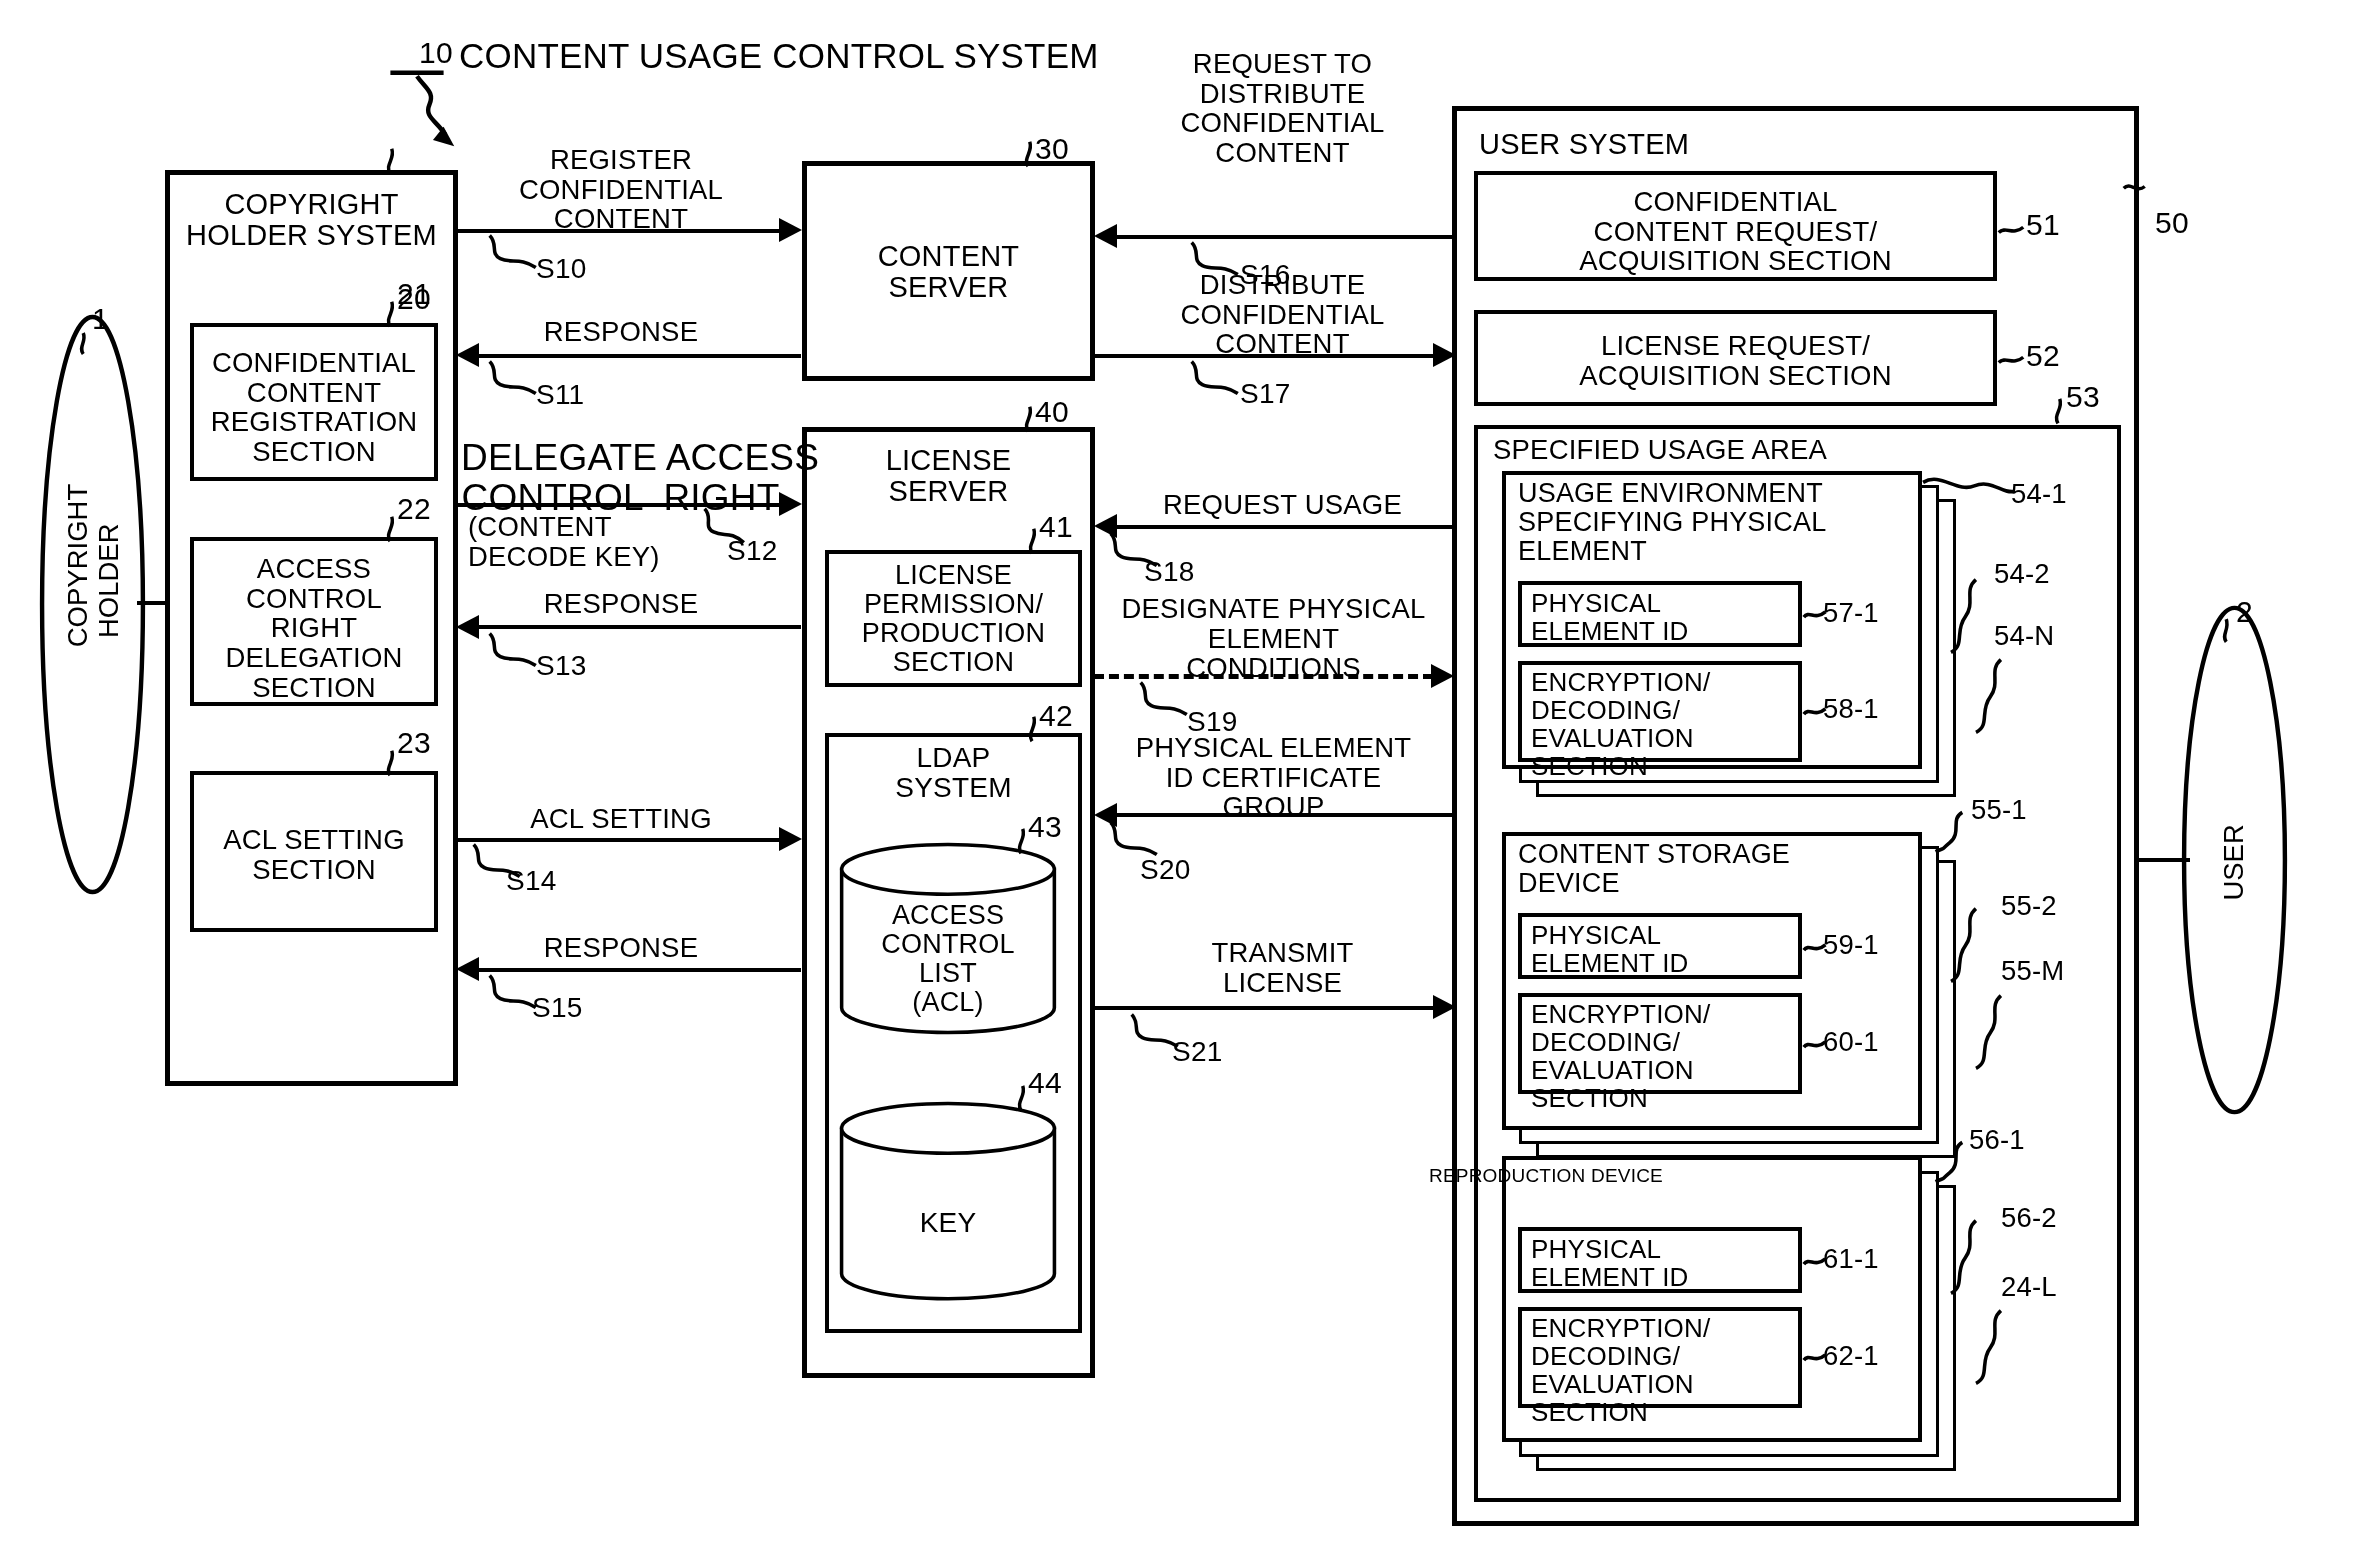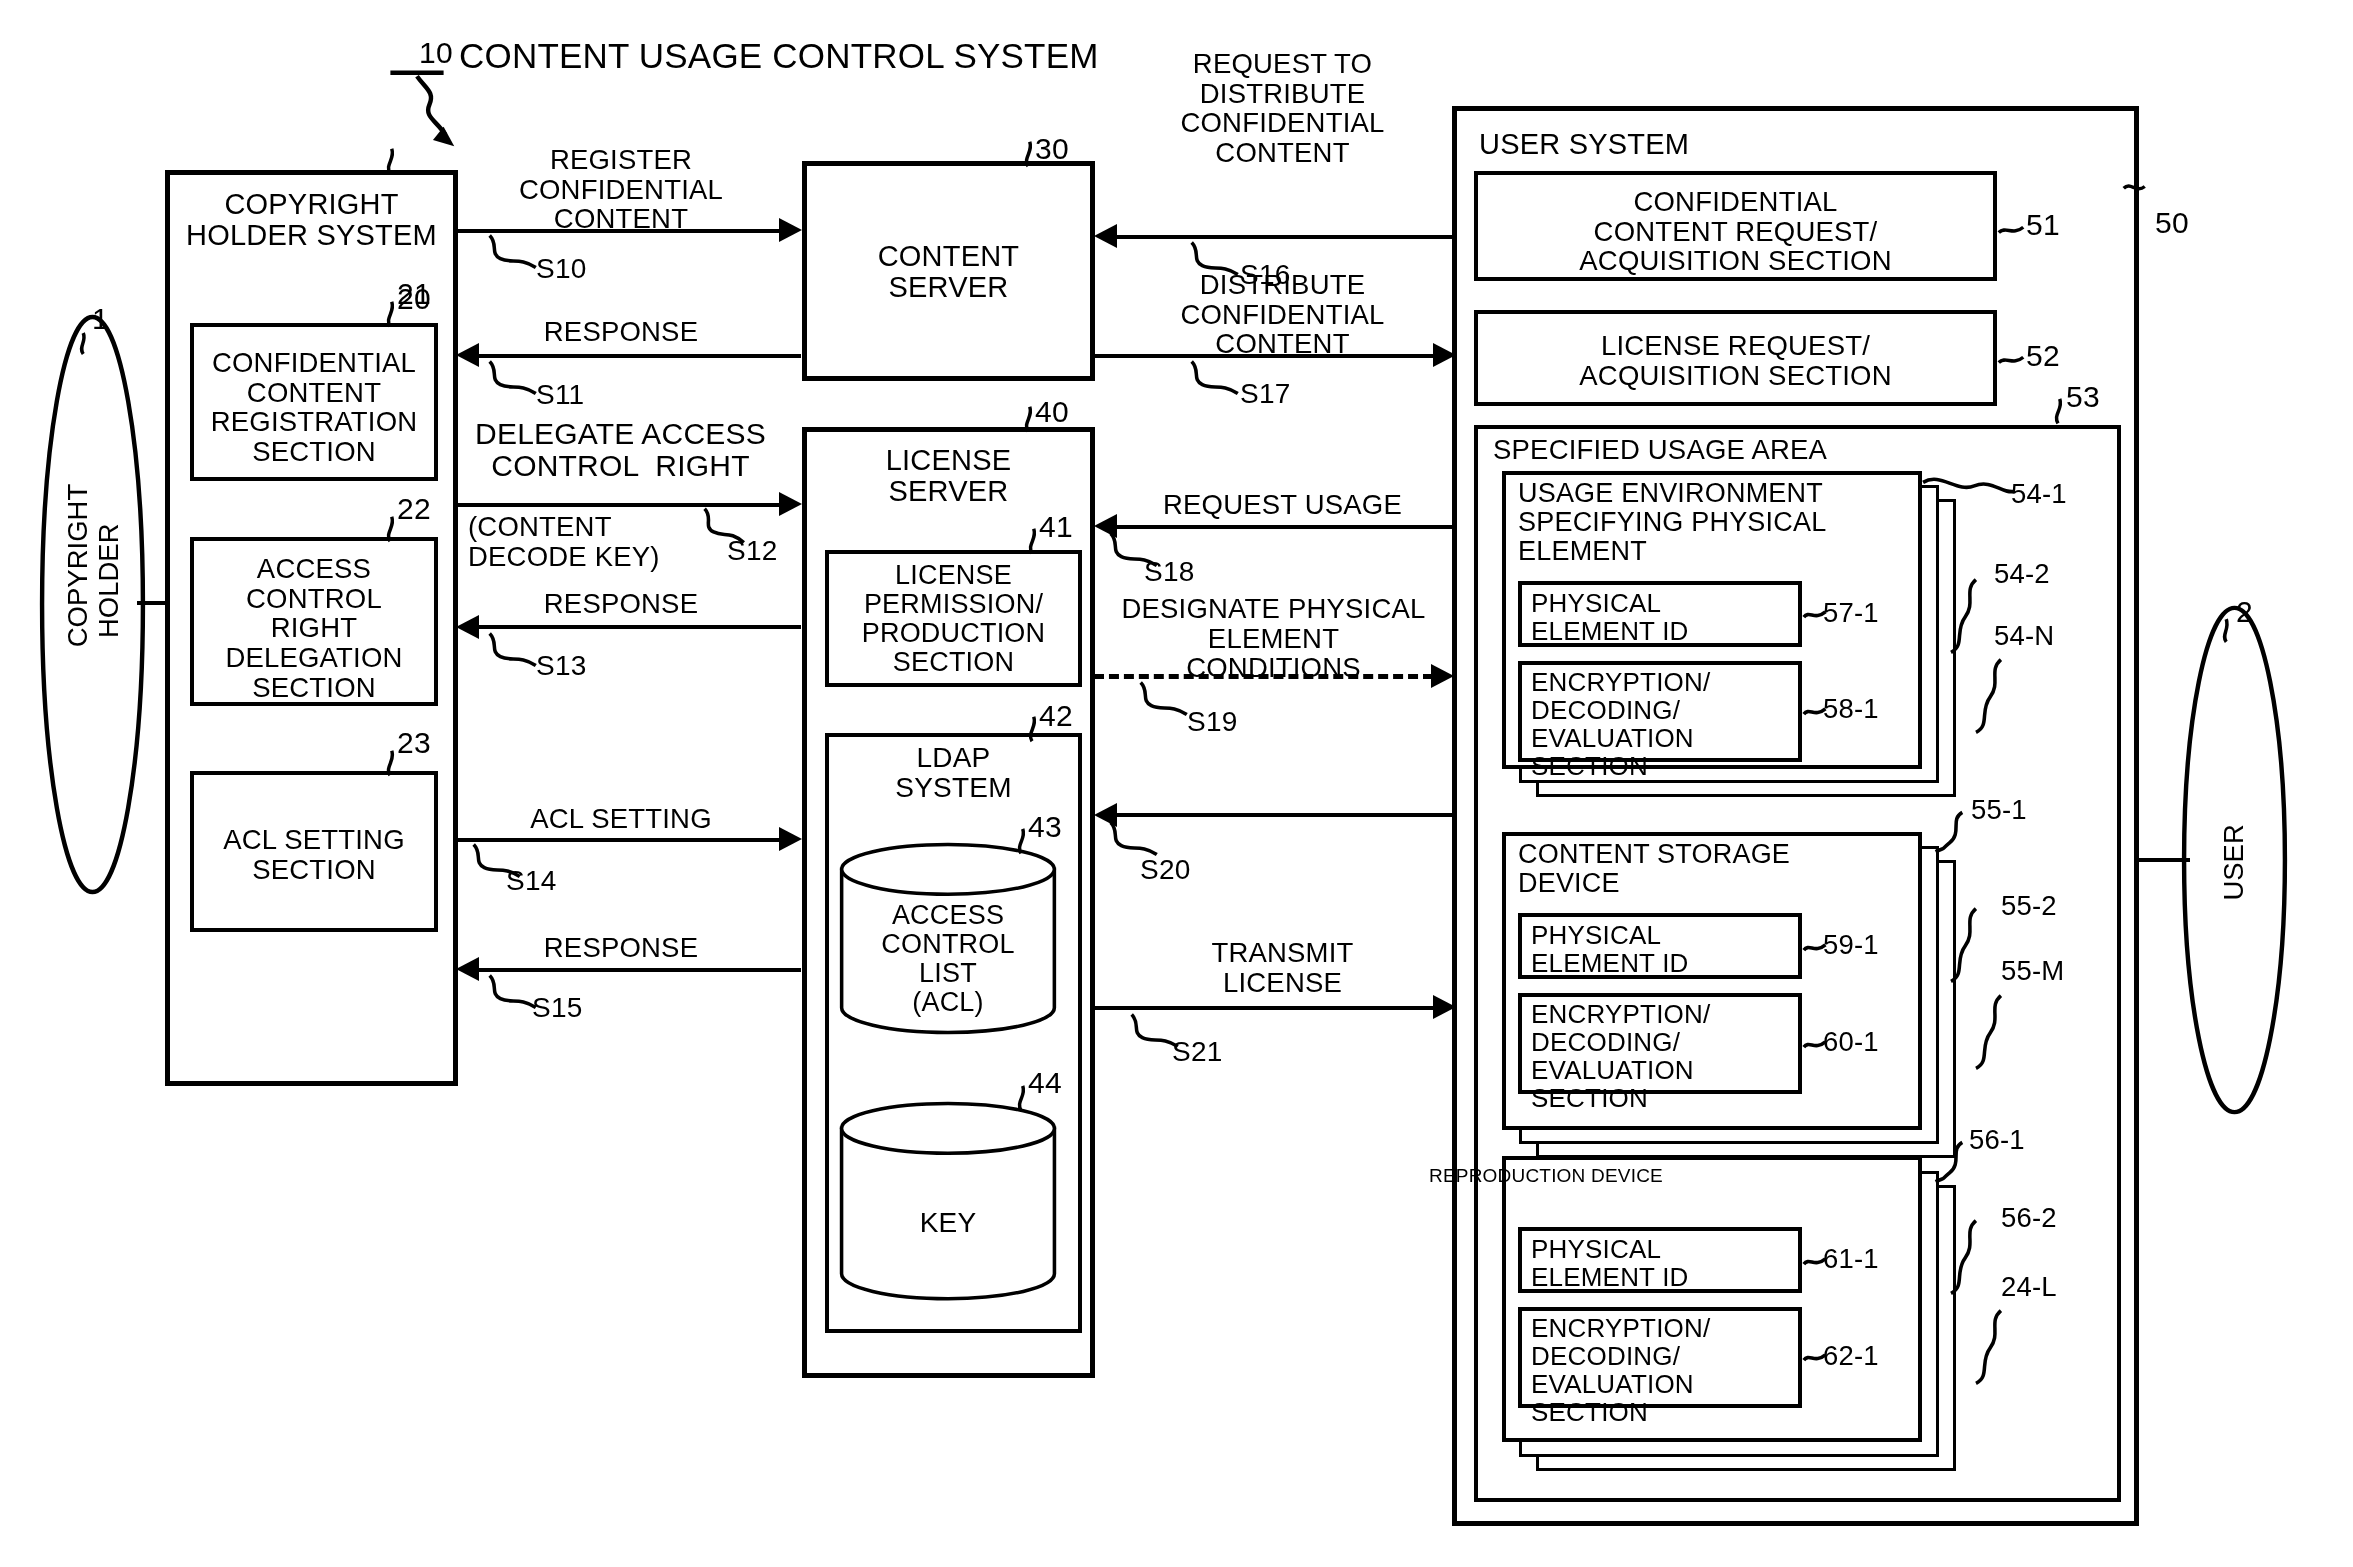--- a/index.html
+++ b/index.html
@@ -355,21 +355,21 @@
   <div class="arrowline" style="left:475px; top:354px; width:326px;"></div>
   <div class="arrowhead-l" style="left:456px; top:343px;"></div>
   <div class="lbl ctr" style="left:470px; top:317px; width:302px; font-size:27.5px;">RESPONSE</div>
   <div class="lbl steplbl" style="left:536px; top:380px;">S11</div>
   <svg style="left:486px;top:358px;width:57px;height:39px;" viewBox="0 0 64 44" width="57" height="39">
     <path d="M4,4 C14,14 4,24 16,30 C28,36 38,28 56,40" fill="none" stroke="#000" stroke-width="4"></path>
   </svg>
 
   <div class="arrowline" style="left:456px; top:503px; width:326px;"></div>
   <div class="arrowhead-r" style="left:779px; top:492px;"></div>
-  <div class="lbl ctr" style="left:461px; top:418px; width:319px; font-size:30px;">DELEGATE ACCESS
+  <div class="lbl ctr" style="left:461px; top:438px; width:319px; font-size:37px;">DELEGATE ACCESS
 CONTROL  RIGHT</div>
   <div class="lbl lft" style="left:468px; top:512px; font-size:27.5px;">(CONTENT
 DECODE KEY)</div>
   <div class="lbl steplbl" style="left:727px; top:536px;">S12</div>
   <svg style="left:701px;top:507px;width:50px;height:41px;" viewBox="0 0 56 46" width="50" height="41">
     <path d="M4,2 C14,12 2,22 14,28 C26,34 32,26 48,40" fill="none" stroke="#000" stroke-width="4"></path>
   </svg>
 
   <div class="arrowline" style="left:475px; top:625px; width:326px;"></div>
   <div class="arrowhead-l" style="left:456px; top:615px;"></div>
@@ -429,20 +429,23 @@
   <div class="lbl ctr" style="left:1096px; top:594px; width:355px; font-size:27.5px;">DESIGNATE PHYSICAL
 ELEMENT
 CONDITIONS</div>
   <div class="lbl steplbl" style="left:1187px; top:707px;">S19</div>
   <svg style="left:1137px;top:679px;width:57px;height:39px;" viewBox="0 0 64 44" width="57" height="39">
     <path d="M4,4 C14,14 4,24 16,30 C28,36 38,28 56,40" fill="none" stroke="#000" stroke-width="4"></path>
   </svg>
 
   <div class="arrowline" style="left:1114px; top:813px; width:342px;"></div>
   <div class="arrowhead-l" style="left:1094px; top:803px;"></div>
+  <div class="lbl ctr" style="left:1096px; top:733px; width:355px; font-size:27.5px;">PHYSICAL ELEMENT
+ID CERTIFICATE
+GROUP</div>
   <div class="lbl steplbl" style="left:1140px; top:846px;margin-top:9px;">S20</div>
   <svg style="left:1107px;top:819px;width:57px;height:39px;" viewBox="0 0 64 44" width="57" height="39">
     <path d="M4,4 C14,14 4,24 16,30 C28,36 38,28 56,40" fill="none" stroke="#000" stroke-width="4"></path>
   </svg>
 
   <div class="arrowline" style="left:1094px; top:1006px; width:342px;"></div>
   <div class="arrowhead-r" style="left:1433px; top:995px;"></div>
   <div class="lbl ctr" style="left:1114px; top:938px; width:337px; font-size:27.5px;">TRANSMIT
 LICENSE</div>
   <div class="lbl steplbl" style="left:1172px; top:1037px;">S21</div>

